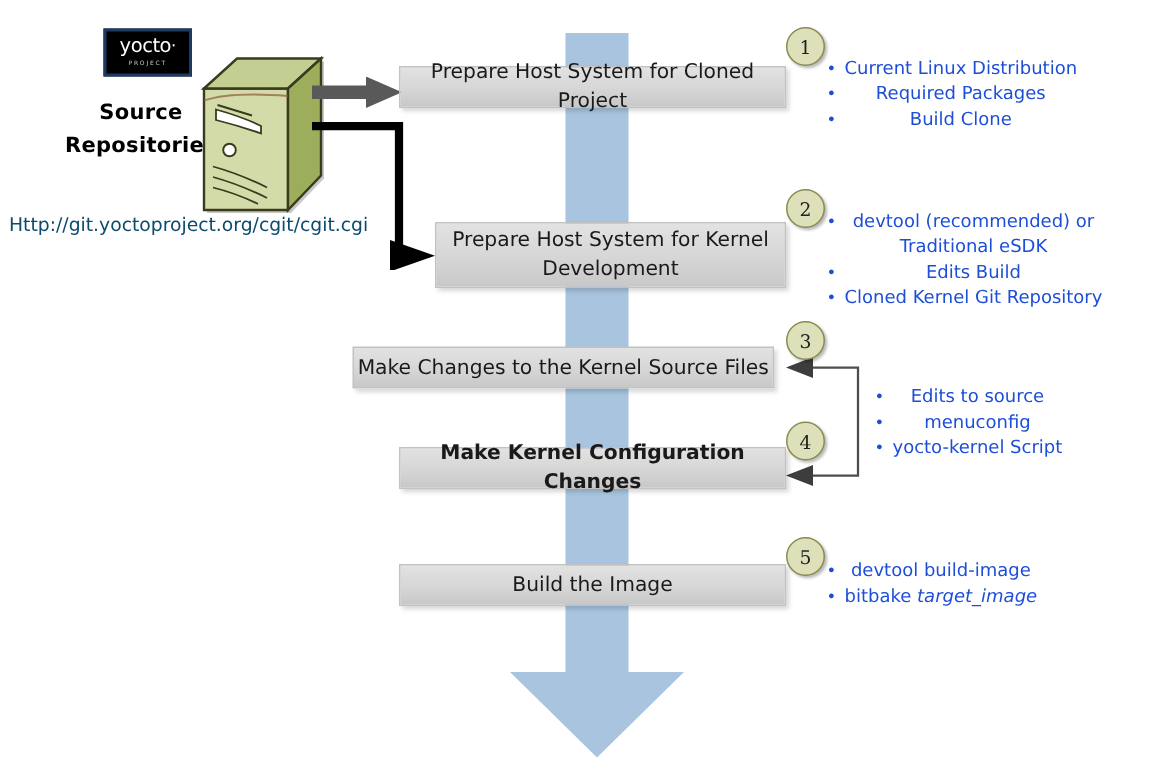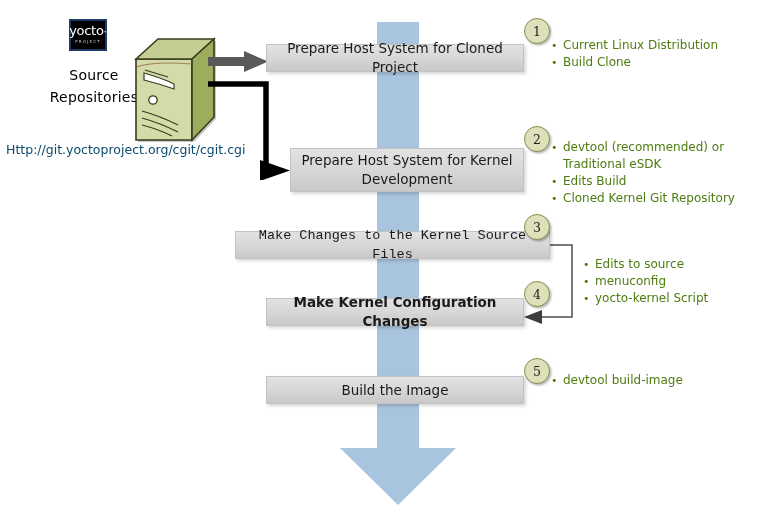--- a/index.html
+++ b/index.html
@@ -36,21 +36,21 @@
     border-left: 58px solid transparent;
     border-right: 58px solid transparent;
     border-top: 57px solid #a8c4de;
   }
 
   
   .yocto-logo {
     position: absolute;
     left: 69px;
     top: 19px;
-    width: 38px;
+    width: 59px;
     height: 32px;
     background: #000000;
     border: 2px solid #1c3a63;
     box-sizing: border-box;
     display: flex;
     flex-direction: column;
     align-items: center;
     justify-content: center;
   }
   .yocto-word {
@@ -73,21 +73,21 @@
   }
 
   
   .src-label {
     position: absolute;
     left: 34px;
     top: 64px;
     width: 120px;
     text-align: center;
     font-size: 14px;
-    font-weight: normal;
+    font-weight: bold;
     color: #000000;
     line-height: 22px;
     letter-spacing: 0.2px;
   }
   .src-url {
     position: absolute;
     left: 6px;
     top: 142px;
     font-size: 12.5px;
     color: #0c4a6e;
@@ -114,21 +114,21 @@
     display: flex;
     align-items: center;
     justify-content: center;
     text-align: center;
     color: #1a1a1a;
     font-size: 13.5px;
     line-height: 19px;
   }
   #box-1 { left: 266px; top: 44px;  width: 258px; height: 28px; }
   #box-2 { left: 290px; top: 148px; width: 234px; height: 44px; text-align: center; }
-  #box-3 { left: 235px; top: 231px; width: 315px; height: 28px; font-family: Liberation Mono, monospace; }
+  #box-3 { left: 235px; top: 231px; width: 281px; height: 28px; }
   #box-4 { left: 266px; top: 298px; width: 258px; height: 28px; font-weight: bold; }
   #box-5 { left: 266px; top: 376px; width: 258px; height: 28px; }
 
   
   .arr1 { position: absolute; left: 208px; top: 51px; }
   .arr2 { position: absolute; left: 208px; top: 80px; }
 
   
   .bracket34 { position: absolute; left: 520px; top: 234px; }
 
@@ -152,25 +152,26 @@
   #num-1 { left: 524px; top: 18px; }
   #num-2 { left: 524px; top: 126px; }
   #num-3 { left: 524px; top: 214px; }
   #num-4 { left: 524px; top: 281px; }
   #num-5 { left: 524px; top: 358px; }
 
   
   .blist {
     position: absolute;
     font-size: 12px;
-    color: #4d7c0f;
+    color: #1d4ed8;
     line-height: 17px;
     list-style: none;
     margin: 0;
     padding: 0;
+    text-align: center;
   }
   .blist li {
     position: relative;
     padding-left: 12px;
     white-space: nowrap;
   }
   .blist li::before {
     content: "\2022";
     position: absolute;
     left: 0;
@@ -275,33 +276,35 @@
   </div>
 
   <div class="numcircle" id="num-1">1</div>
   <div class="numcircle" id="num-2">2</div>
   <div class="numcircle" id="num-3">3</div>
   <div class="numcircle" id="num-4">4</div>
   <div class="numcircle" id="num-5">5</div>
 
   <ul class="blist" id="list-1">
     <li>Current Linux Distribution</li>
+    <li>Required Packages</li>
     <li>Build Clone</li>
   </ul>
 
   <ul class="blist" id="list-2">
     <li>devtool (recommended) or</li>
     <li class="cont">Traditional eSDK</li>
     <li>Edits Build</li>
     <li>Cloned Kernel Git Repository</li>
   </ul>
 
   <ul class="blist" id="list-34">
     <li>Edits to source</li>
     <li>menuconfig</li>
     <li>yocto-kernel Script</li>
   </ul>
 
   <ul class="blist" id="list-5">
     <li>devtool build-image</li>
+    <li><span>bitbake </span><span class="ital">target_image</span></li>
   </ul>
 
 </div>
 
 </body></html>

